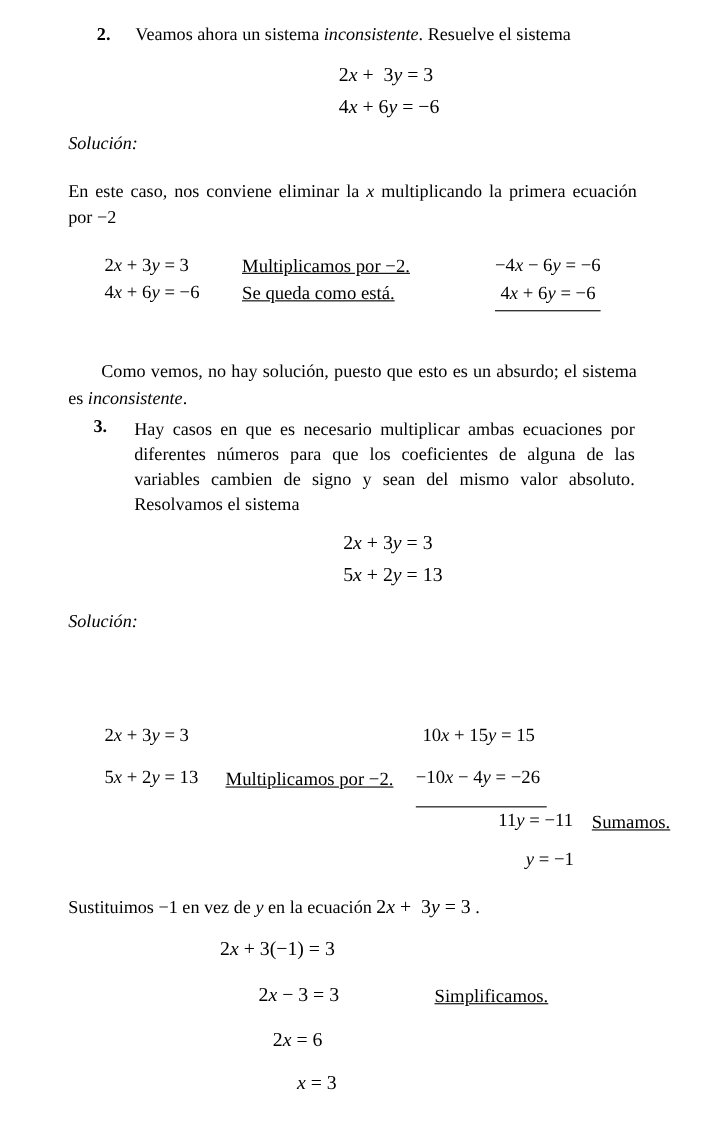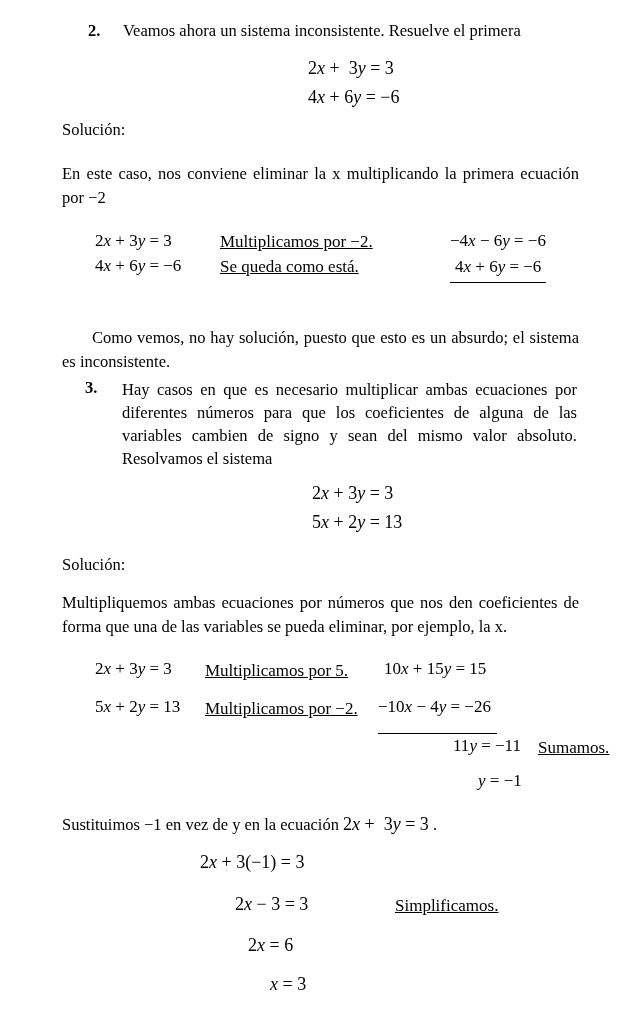--- a/index.html
+++ b/index.html
@@ -7,21 +7,21 @@
     position: relative;
     width: 640px;
     height: 1021px;
     background: #ffffff;
     color: #000000;
     font-family: "Liberation Serif", serif;
     font-size: 16.5px;
     overflow: hidden;
   }
   .abs { position: absolute; }
-  .em { }
+  .em { font-style: italic; }
   .num { font-weight: bold; }
   .just { text-align: justify; }
   .math { white-space: pre; font-size: 18px; font-family: "Liberation Serif", serif; }
   .math i { font-style: italic; }
   .wmath { font-size: 17px; }
   .note { font-size: 17px; text-decoration: underline; }
 
   
   #item2-num  { left: 88px;  top: 21px; }
   #item2-text { left: 123px; top: 21px; width: 470px; }
@@ -69,21 +69,21 @@
   #step2-note { left: 395px; top: 896px; }
   #step3-eq   { left: 248px; top: 935px; }
   #step4-eq   { left: 270px; top: 974px; }
 </style>
 </head>
 <body>
 
 <div class="page">
 
   <span class="abs num" id="item2-num">2.</span>
-  <div class="abs" id="item2-text"><span>Veamos ahora un sistema </span><span class="em">inconsistente</span><span>. Resuelve el primera</span></div>
+  <div class="abs" id="item2-text"><span>Veamos ahora un sistema </span><span class="em">inconsistente</span><span>. Resuelve el sistema</span></div>
 
   <div class="abs" id="sys1">
     <div class="math">2<i>x</i> +  3<i>y</i> = 3</div>
     <div class="math">4<i>x</i> + 6<i>y</i> = −6</div>
   </div>
 
   <div class="abs em" id="sol1">Solución:</div>
 
   <div class="abs just" id="para1"><span>En este caso, nos conviene eliminar la </span><span class="em">x</span><span> multiplicando la primera ecuación por −2</span></div>
 
@@ -105,24 +105,22 @@
   <span class="abs num" id="item3-num">3.</span>
   <div class="abs just" id="item3-text">Hay casos en que es necesario multiplicar ambas ecuaciones por diferentes números para que los coeficientes de alguna de las variables cambien de signo y sean del mismo valor absoluto. Resolvamos el sistema</div>
 
   <div class="abs" id="sys2">
     <div class="math">2<i>x</i> + 3<i>y</i> = 3</div>
     <div class="math">5<i>x</i> + 2<i>y</i> = 13</div>
   </div>
 
   <div class="abs em" id="sol2">Solución:</div>
 
-  <div class="abs just" id="para3"><span>Multipliquemos ambas ecuaciones por números que nos den coeficientes de forma que una de las variables se pueda eliminar, por ejemplo, la </span><span class="em">x</span><span>.</span></div>
 
   <span class="abs math wmath" id="w2r1-eq">2<i>x</i> + 3<i>y</i> = 3</span>
-  <span class="abs note" id="w2r1-note">Multiplicamos por 5.</span>
   <span class="abs math wmath" id="w2r1-res">10<i>x</i> + 15<i>y</i> = 15</span>
   <span class="abs math wmath" id="w2r2-eq">5<i>x</i> + 2<i>y</i> = 13</span>
   <span class="abs note" id="w2r2-note">Multiplicamos por −2.</span>
   <span class="abs math wmath" id="w2r2-res">−10<i>x</i> − 4<i>y</i> = −26</span>
   <span class="abs math wmath" id="w2-sum-eq">11<i>y</i> = −11</span>
   <span class="abs note" id="w2-sum-note">Sumamos.</span>
   <span class="abs math wmath" id="w2-final"><i>y</i> = −1</span>
 
   <div class="abs" id="para4"><span>Sustituimos −1 en vez de </span><span class="em">y</span><span> en la ecuación </span><span class="math">2<i>x</i> +  3<i>y</i> = 3</span><span> .</span></div>
 

